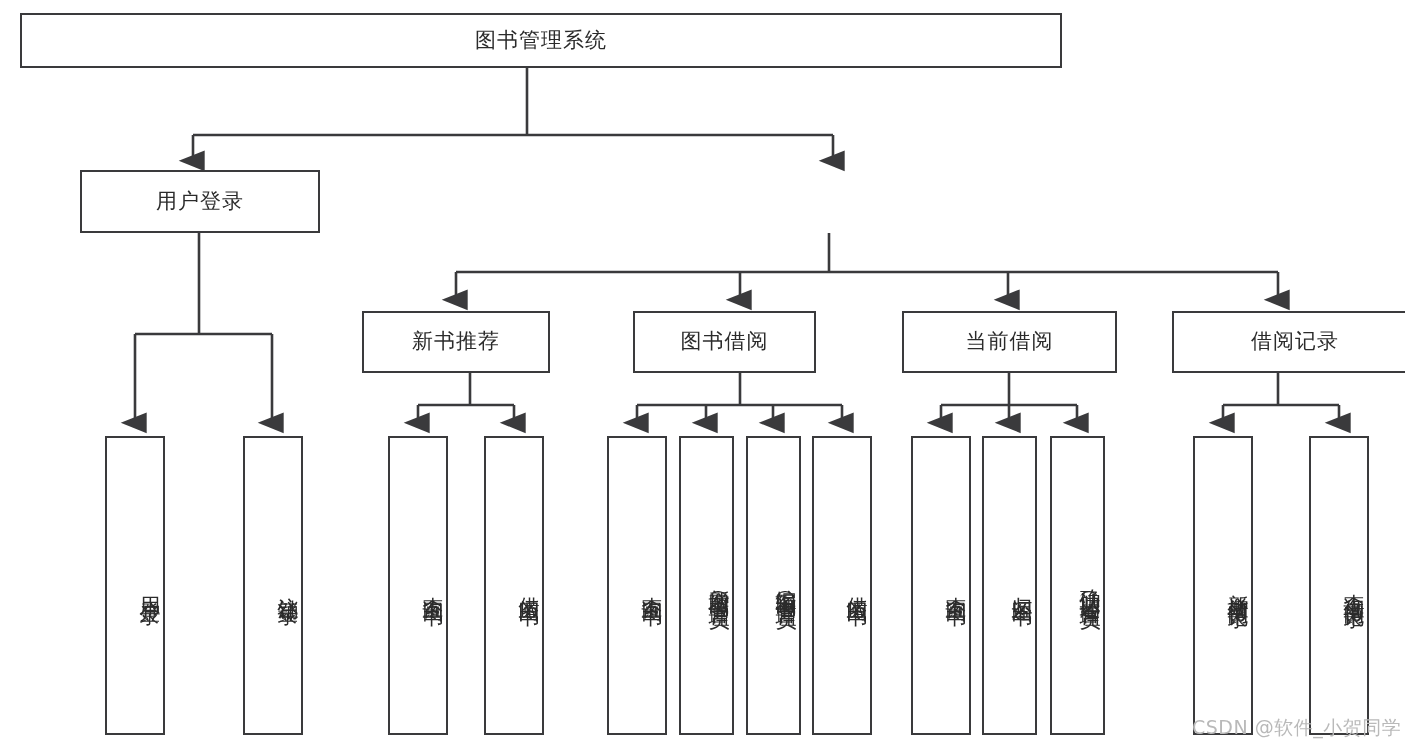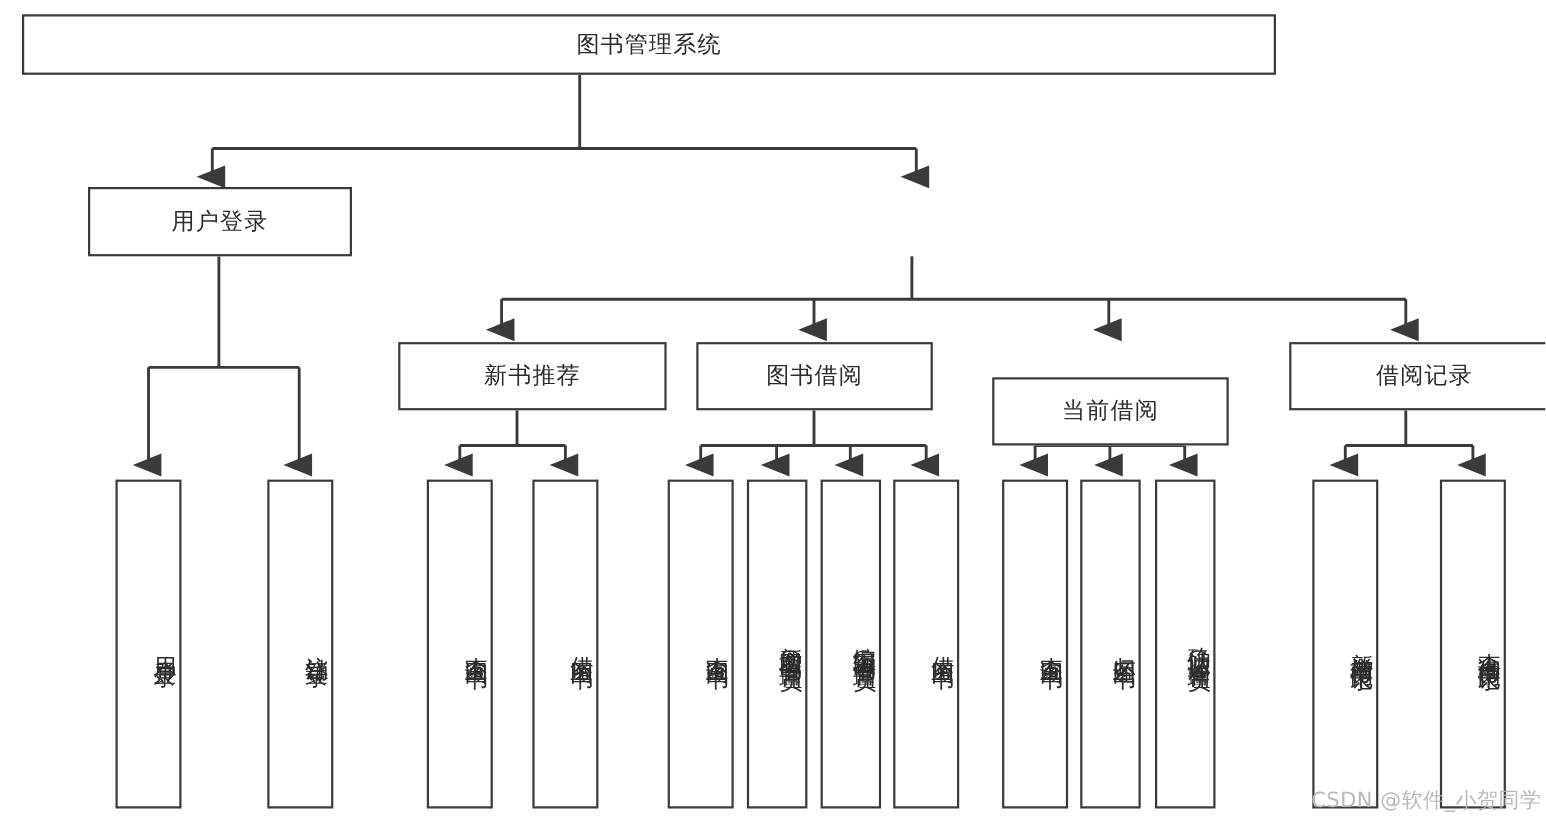--- a/index.html
+++ b/index.html
@@ -112,35 +112,35 @@
       <path d="M1009,405 L1009,422" marker-end="url(#arrow)"></path>
       <path d="M1077,405 L1077,422" marker-end="url(#arrow)"></path>
 
       <path d="M1278,373 L1278,405"></path>
       <path d="M1223,405 L1339,405"></path>
       <path d="M1223,405 L1223,422" marker-end="url(#arrow)"></path>
       <path d="M1339,405 L1339,422" marker-end="url(#arrow)"></path>
     </g>
   </svg>
 
-  <div class="node horiz" style="left:20px; top:13px; width:1140px; height:55px;">
+  <div class="node horiz" style="left:20px; top:13px; width:1042px; height:55px;">
     <span>图书管理系统</span>
   </div>
 
   <div class="node horiz" style="left:80px; top:170px; width:240px; height:63px;">
     <span>用户登录</span>
   </div>
 
-  <div class="node horiz" style="left:362px; top:311px; width:244px; height:62px;">
+  <div class="node horiz" style="left:362px; top:311px; width:188px; height:62px;">
     <span>新书推荐</span>
   </div>
-  <div class="node horiz" style="left:633px; top:311px; width:215px; height:62px;">
+  <div class="node horiz" style="left:633px; top:311px; width:183px; height:62px;">
     <span>图书借阅</span>
   </div>
-  <div class="node horiz" style="left:902px; top:311px; width:215px; height:62px;margin-top:32px;">
+  <div class="node horiz" style="left:902px; top:311px; width:215px; height:62px;">
     <span>当前借阅</span>
   </div>
   <div class="node horiz" style="left:1172px; top:311px; width:246px; height:62px;">
     <span>借阅记录</span>
   </div>
 
   <div class="node vert" style="left:105px; top:436px; width:60px; height:299px;">
     <span class="vlabel">用户登录</span>
   </div>
   <div class="node vert" style="left:243px; top:436px; width:60px; height:299px;">

